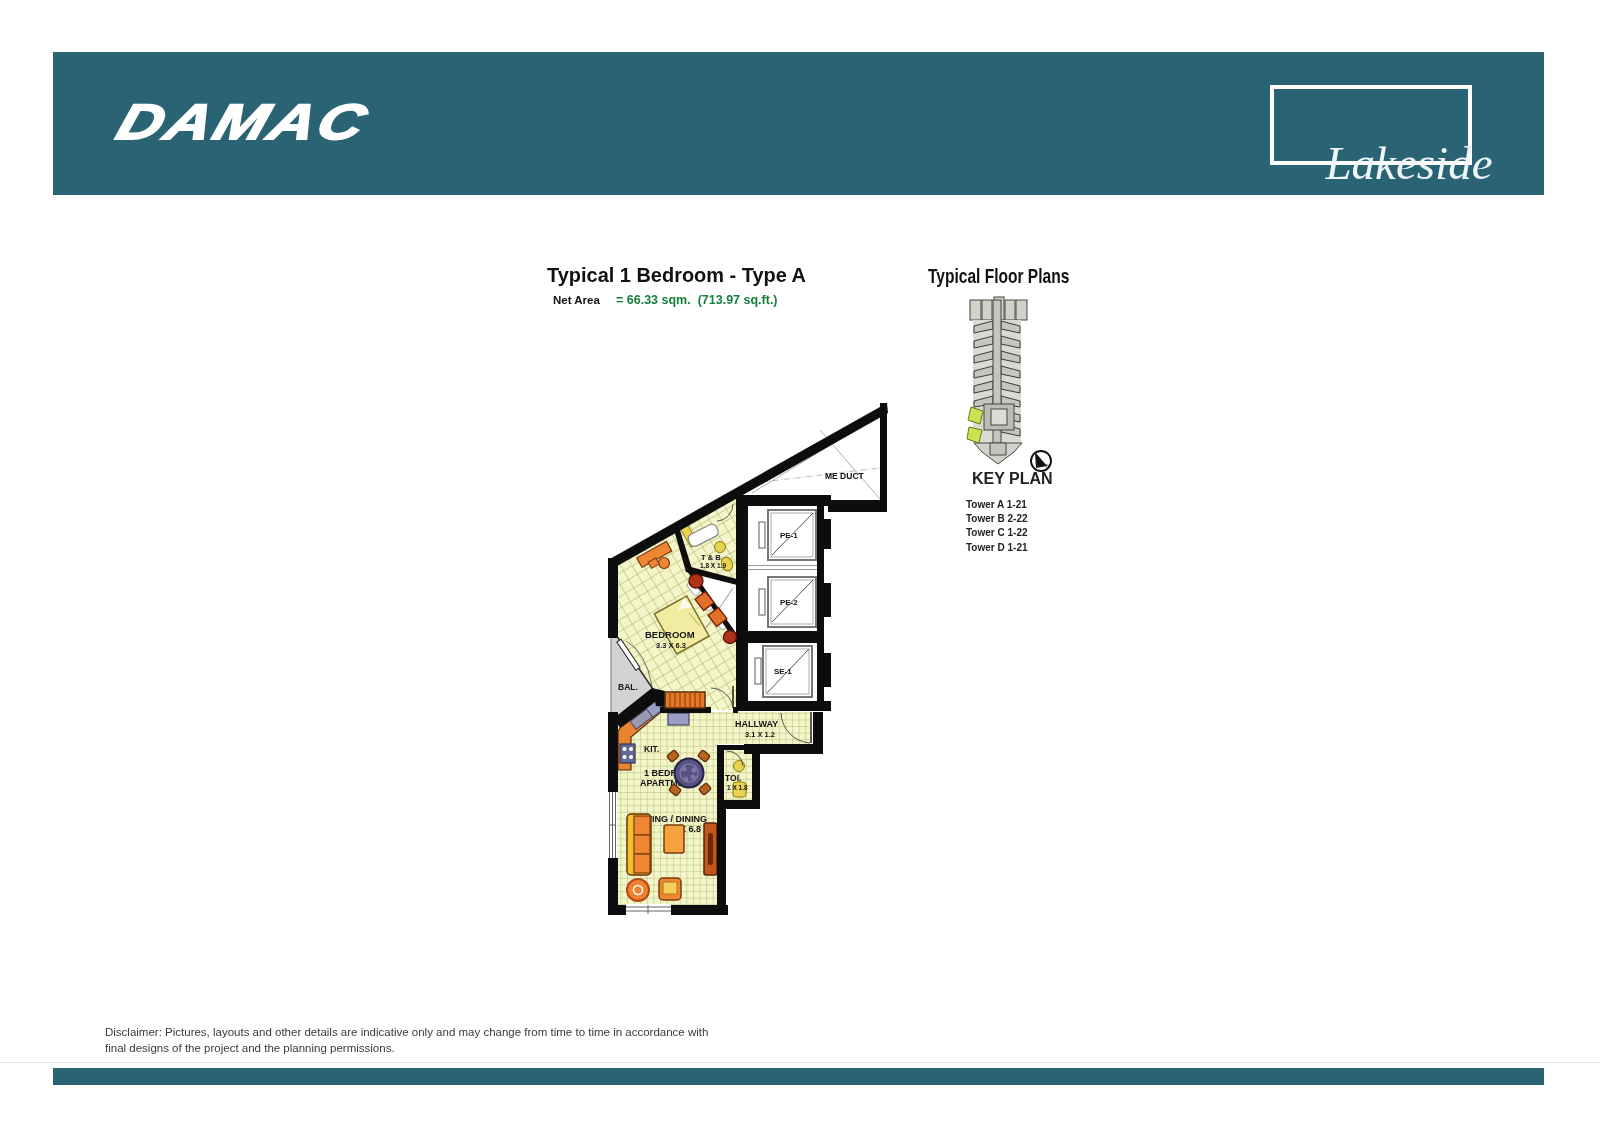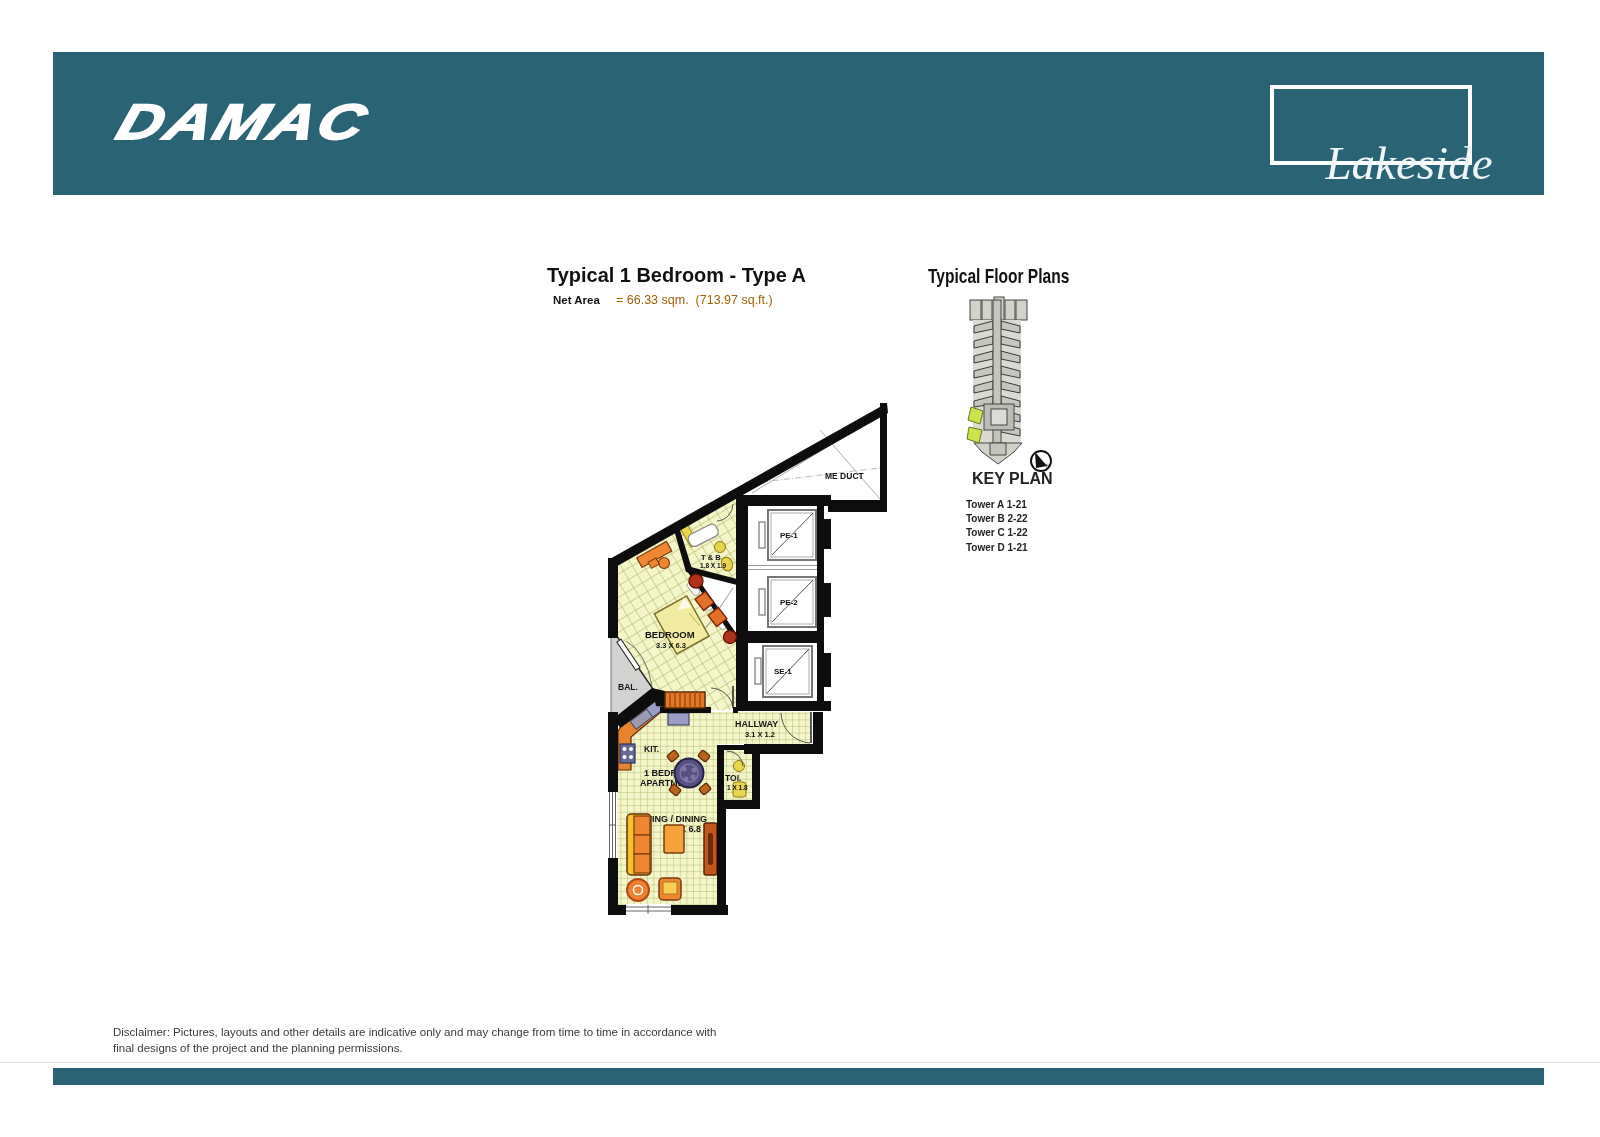--- a/index.html
+++ b/index.html
@@ -18,21 +18,21 @@
 </svg>
 
 <div class="abs" style="left:1270px;top:85px;width:194px;height:72px;border:4px solid #fff;"></div>
 
 <div class="abs" style="left:1308px;top:96px;width:202px;text-align:center;font-family:'Liberation Serif',serif;font-style:italic;color:#eef6f8;font-size:47px;margin-top:40px;">Lakeside</div>
 
 <div class="abs" style="left:547px;top:263px;font-size:21px;font-weight:bold;color:#111;transform:scaleX(0.95);transform-origin:0 0;">Typical 1 Bedroom - Type A</div>
 
 <div class="abs" style="left:547px;top:294px;font-size:11.5px;font-weight:bold;color:#111;margin-left:6px;">Net Area</div>
 
-<div class="abs" style="left:616px;top:293px;font-size:12.5px;font-weight:normal;color:#a16207;">= 66.33 sqm.&nbsp; (713.97 sq.ft.)</div>
+<div class="abs" style="left:616px;top:293px;font-size:12.5px;font-weight:bold;color:#15803d;">= 66.33 sqm.&nbsp; (713.97 sq.ft.)</div>
 
 <div class="abs" style="left:928px;top:264px;font-size:21px;font-weight:bold;color:#111;transform:scaleX(0.74);transform-origin:0 0;">Typical Floor Plans</div>
 
 <svg class="abs" style="left:595px;top:395px;" width="300" height="530" viewBox="595 395 300 530">
 <defs>
 <pattern id="gridR" width="10" height="10" patternUnits="userSpaceOnUse" patternTransform="rotate(-31)">
 <path d="M0,0H10M0,0V10" stroke="#a3ad62" stroke-width="1" fill="none"></path>
 </pattern>
 <pattern id="gridA" width="6.6" height="6.6" patternUnits="userSpaceOnUse">
 <path d="M0,0H6.6M0,0V6.6" stroke="#a3ad62" stroke-width="0.8" fill="none"></path>
@@ -362,17 +362,17 @@
 <circle cx="1041" cy="461" r="10" fill="none" stroke="#111" stroke-width="1.9"></circle>
 <polygon points="1035,452 1047,466 1036,468" fill="#111"></polygon>
 <text x="1046" y="468" font-size="5" fill="#111">N</text>
 </g>
 </svg>
 
 <div class="abs" style="left:972px;top:470px;font-size:16px;font-weight:bold;color:#222;">KEY PLAN</div>
 
 <div class="abs" style="left:966px;top:498px;font-size:10px;font-weight:bold;color:#222;line-height:14.2px;">Tower A 1-21<br>Tower B 2-22<br>Tower C 1-22<br>Tower D 1-21</div>
 
-<div class="abs" style="left:105px;top:1025px;font-size:11.5px;color:#3a3a3a;line-height:15.5px;margin-left:8px;">Disclaimer: Pictures, layouts and other details are indicative only and may change from time to time in accordance with<br>final designs of the project and the planning permissions.</div>
+<div class="abs" style="left:105px;top:1025px;font-size:11.5px;color:#3a3a3a;line-height:15.5px;">Disclaimer: Pictures, layouts and other details are indicative only and may change from time to time in accordance with<br>final designs of the project and the planning permissions.</div>
 
 <div class="abs" style="left:0px;top:1062px;width:1600px;height:1px;background:#e2e2e2;"></div>
 
 <div class="abs" style="left:53px;top:1068px;width:1491px;height:17px;background:#2a6474;"></div>
 
 </body></html>

